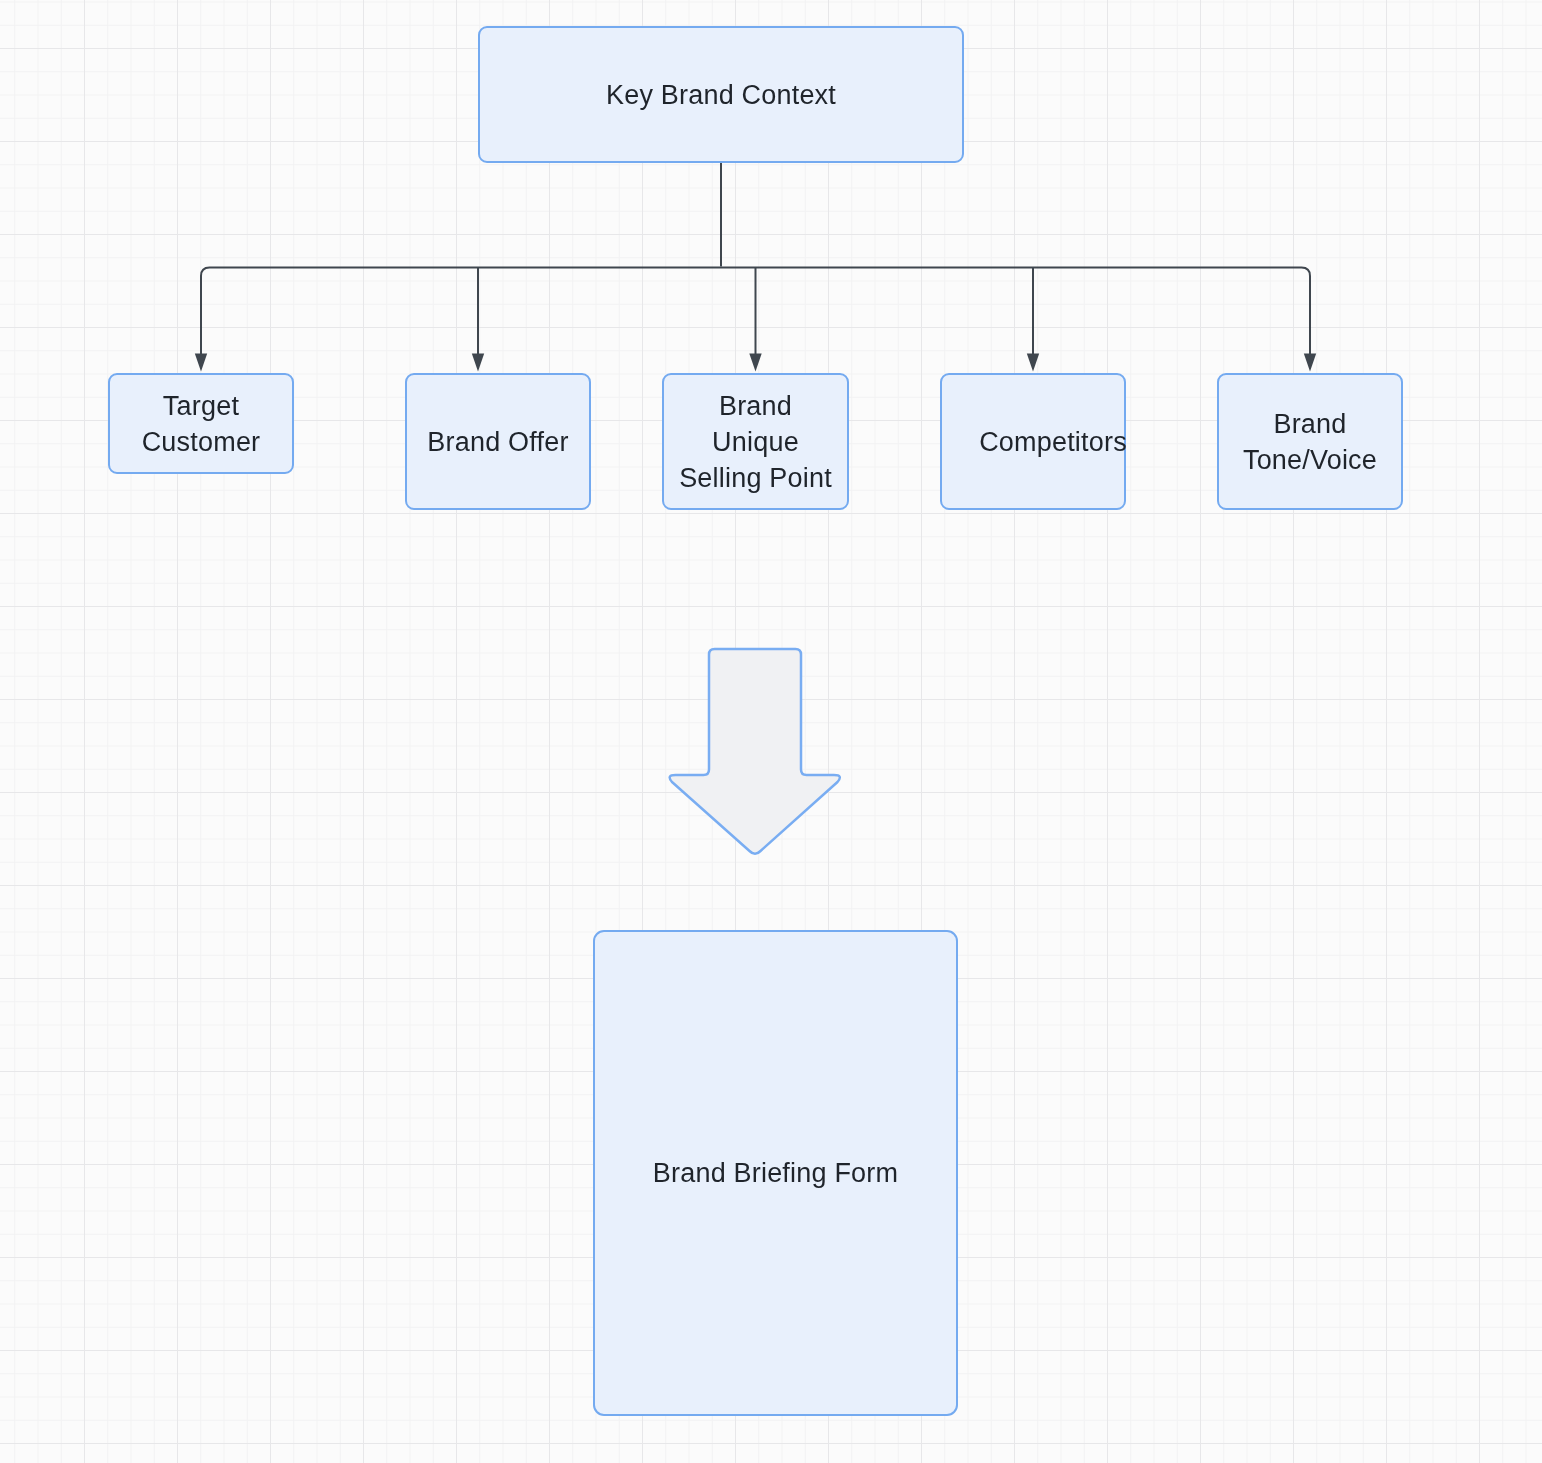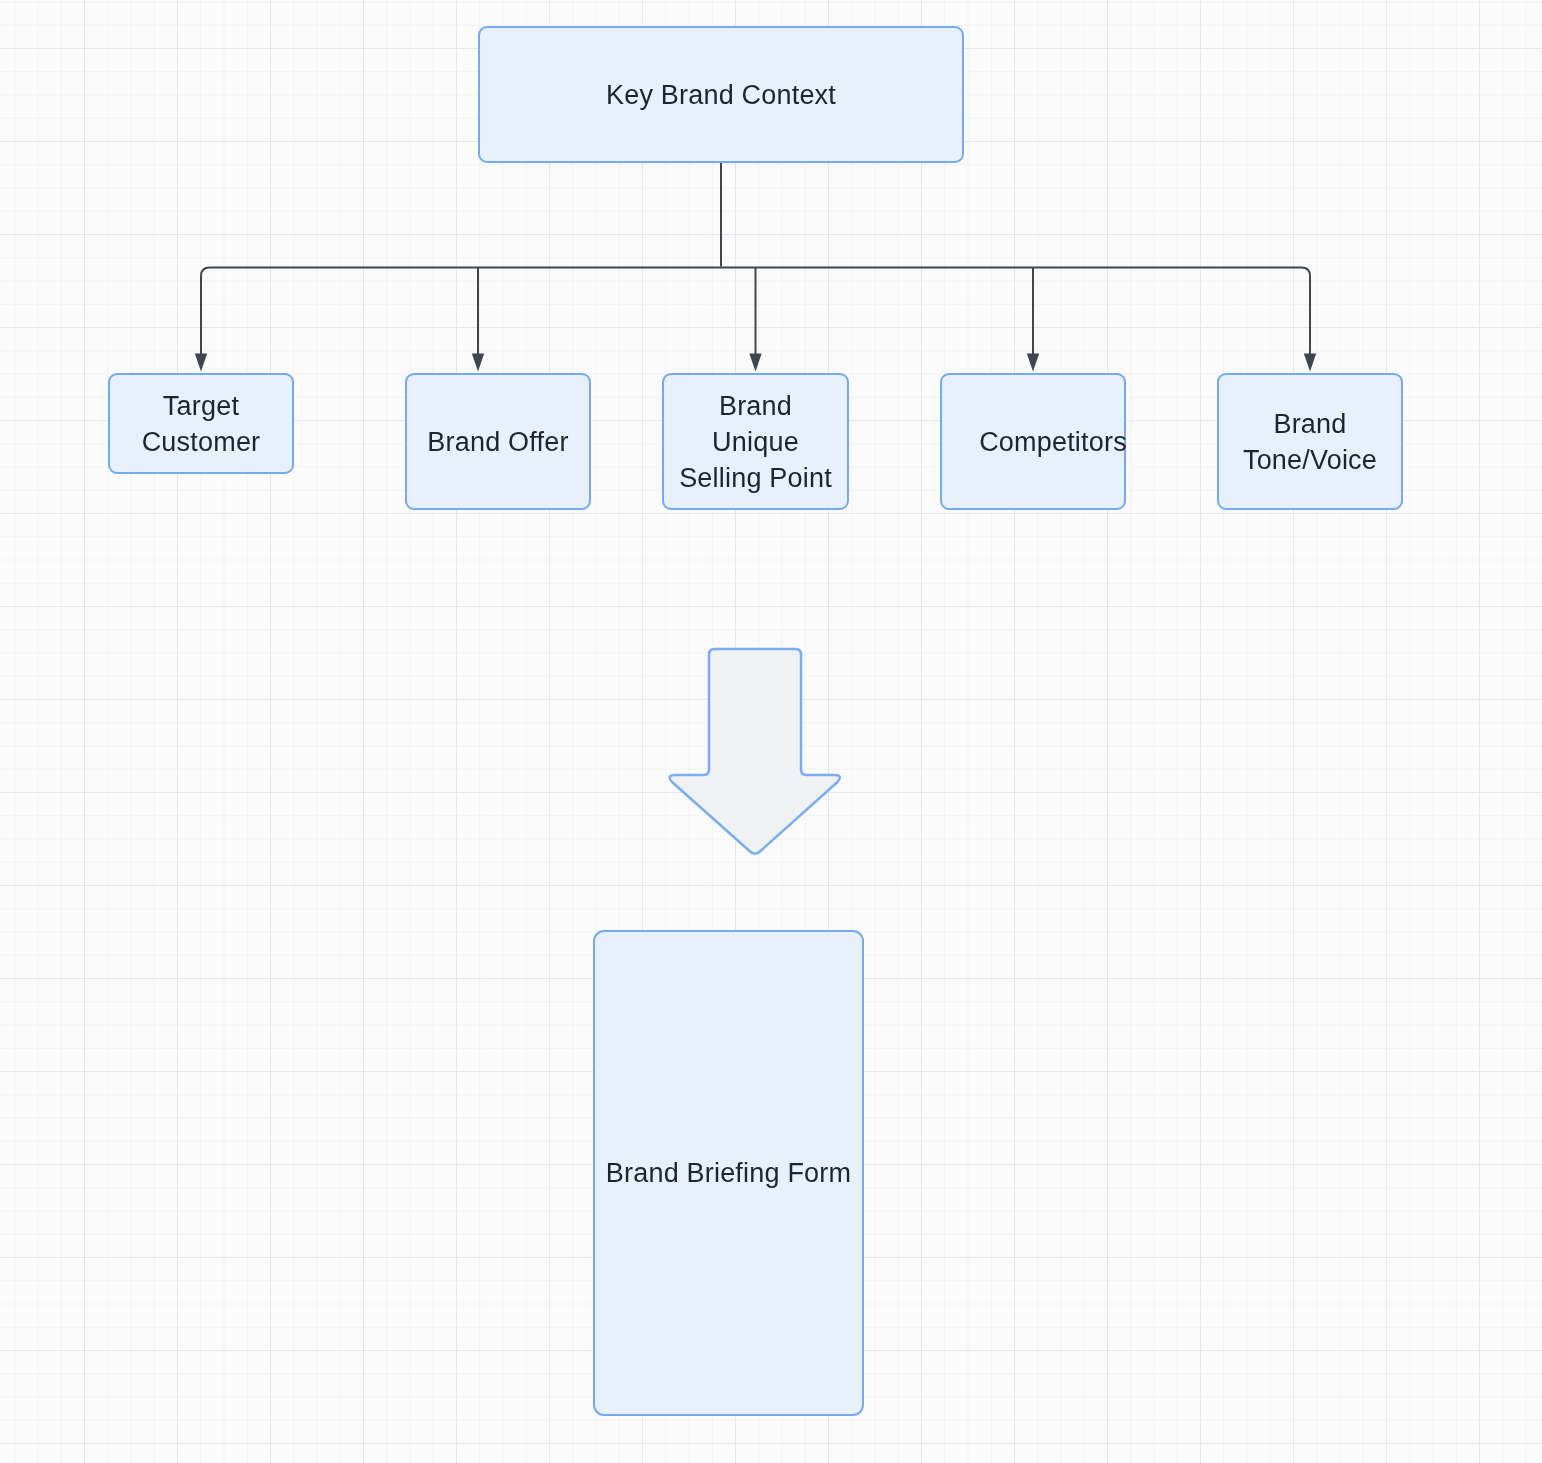--- a/index.html
+++ b/index.html
@@ -103,17 +103,17 @@
 
   <div class="node" style="left:940px; top:373px; width:186px; height:137px;padding-left:40px;">
     <span class="label">Competitors</span>
   </div>
 
   <div class="node" style="left:1217px; top:373px; width:186px; height:137px;">
     <span class="label">Brand
 Tone/Voice</span>
   </div>
 
-  <div class="node" style="left:593px; top:930px; width:271px; height:486px; border-radius:11px;">
+  <div class="node" style="left:593px; top:930px; width:365px; height:486px; border-radius:11px;">
     <span class="label">Brand Briefing Form</span>
   </div>
 
 </div>
 
 </body></html>

